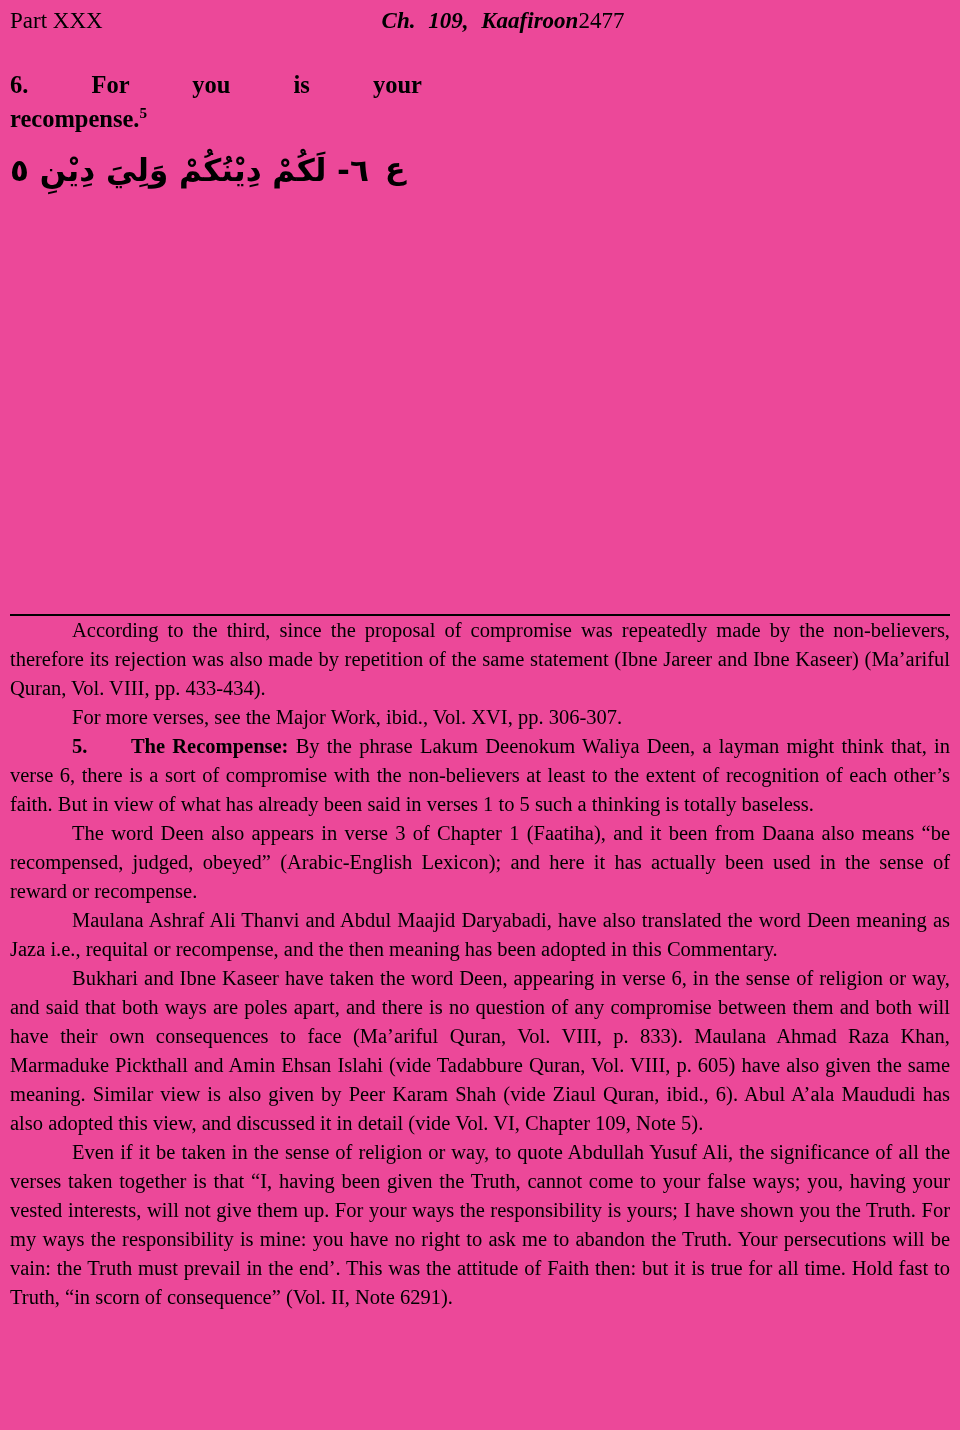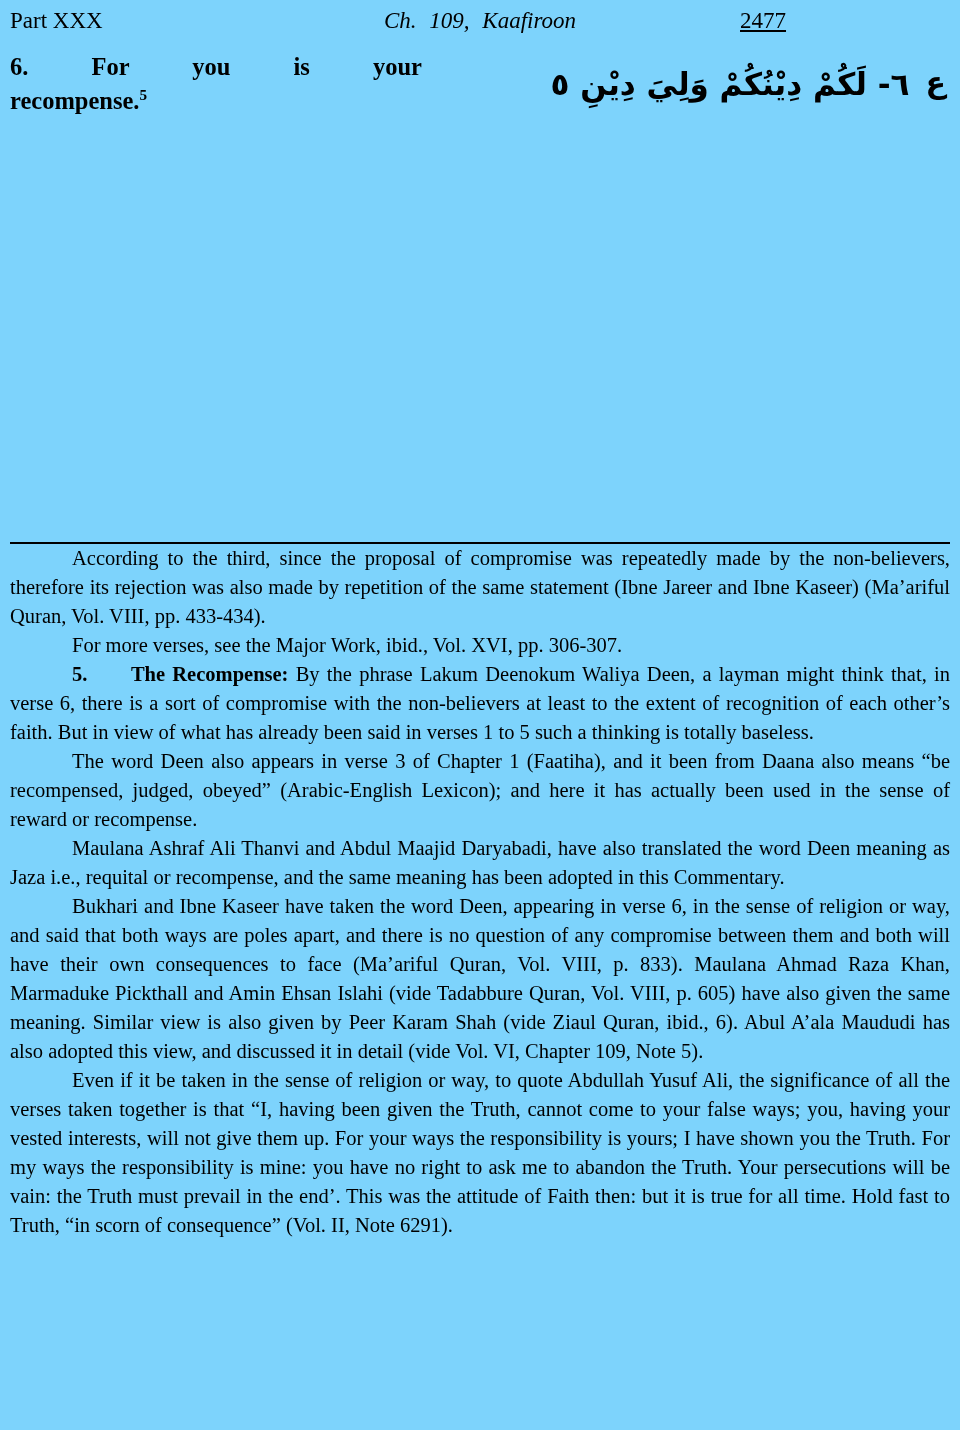--- a/index.html
+++ b/index.html
@@ -7,40 +7,41 @@
   body {
     width: 960px; height: 1430px;
     color: #000;
     font-family: "Liberation Serif", serif;
     overflow: hidden;
   }
   .page {
     position: relative;
     width: 960px; height: 1430px;
     padding: 8px 10px 0 10px;
-    background: #7dd3fc;
+    background: #ec4899;
     overflow: hidden;
   }
   
   .page-header {
     display: grid;
     grid-template-columns: 1fr auto 1fr;
     align-items: baseline;
     font-size: 23px;
   }
   .page-header .part { text-align: left; }
-  .page-header .chapter { text-align: right; font-style: italic; word-spacing: 7px; }
-  .page-header .pageno { text-align: center; text-decoration: underline; }
+  .page-header .chapter { text-align: right; font-style: italic; word-spacing: 7px; font-weight: bold; }
+  .page-header .pageno { text-align: left; }
 
   
   .verse-row {
-    margin-top: 16px;
+    margin-top: 34px;
     display: flex;
     justify-content: space-between;
     align-items: flex-start;
+    flex-direction: column;
   }
   .translation {
     width: 412px;
     font-weight: bold;
     font-size: 24.5px;
     line-height: 34px;
   }
   .vline { white-space: normal; }
   .jline { text-align: justify; text-align-last: justify; }
   .translation sup { font-size: 0.62em; vertical-align: super; line-height: 0; }
@@ -115,18 +116,18 @@
 
   <div class="blank-area"></div>
 
   <hr class="section-divider">
 
   <main class="commentary">
       <p><span>According to the third, since the proposal of compromise was repeatedly made by the non-believers, therefore its rejection was also made by repetition of the same statement (Ibne Jareer and Ibne Kaseer) (Ma’ariful Quran, Vol. VIII, pp. 433-434).</span></p>
       <p><span>For more verses, see the Major Work, </span><span class="italic">ibid.,</span><span> Vol. XVI, pp. 306-307.</span></p>
       <p><span class="bold">5.&nbsp;&nbsp;&nbsp;&nbsp;&nbsp;&nbsp;The Recompense:</span><span> By the phrase </span><span class="italic">Lakum Deenokum Waliya Deen,</span><span> a layman might think that, in verse 6, there is a sort of compromise with the non-believers at least to the extent of recognition of each other’s faith. But in view of what has already been said in verses 1 to 5 such a thinking is totally baseless.</span></p>
       <p><span>The word </span><span class="italic">Deen</span><span> also appears in verse 3 of Chapter 1 (</span><span class="italic">Faatiha</span><span>), and it been from </span><span class="italic">Daana</span><span> also means “be recompensed, judged, obeyed” (Arabic-English Lexicon); and here it has actually been used in the sense of reward or recompense.</span></p>
-      <p><span>Maulana Ashraf Ali Thanvi and Abdul Maajid Daryabadi, have also translated the word </span><span class="italic">Deen</span><span> meaning as </span><span class="italic">Jaza</span><span> i.e., requital or recompense, and the same meaning has been adopted in this Commentary.</span></p>
+      <p><span>Maulana Ashraf Ali Thanvi and Abdul Maajid Daryabadi, have also translated the word </span><span class="italic">Deen</span><span> meaning as </span><span class="italic">Jaza</span><span> i.e., requital or recompense, and the then meaning has been adopted in this Commentary.</span></p>
       <p><span>Bukhari and Ibne Kaseer have taken the word </span><span class="italic">Deen,</span><span> appearing in verse 6, in the sense of religion or way, and said that both ways are poles apart, and there is no question of any compromise between them and both will have their own consequences to face (Ma’ariful Quran, Vol. VIII, p. 833). Maulana Ahmad Raza Khan, Marmaduke Pickthall and Amin Ehsan Islahi (vide Tadabbure Quran, Vol. VIII, p. 605) have also given the same meaning. Similar view is also given by Peer Karam Shah (vide Ziaul Quran, </span><span class="italic">ibid.,</span><span> 6). Abul A’ala Maududi has also adopted this view, and discussed it in detail (vide Vol. VI, Chapter 109, Note 5).</span></p>
       <p><span>Even if it be taken in the sense of religion or way, to quote Abdullah Yusuf Ali, the significance of all the verses taken together is that “I, having been given the Truth, cannot come to your false ways; you, having your vested interests, will not give them up. For your ways the responsibility is yours; I have shown you the Truth. For my ways the responsibility is mine: you have no right to ask me to abandon the Truth. Your persecutions will be vain: the Truth must prevail in the end’. This was the attitude of Faith then: but it is true for all time. Hold fast to Truth, “in scorn of consequence” (Vol. II, Note 6291).</span></p>
     </main>
 
 </div>
 
 </body></html>

